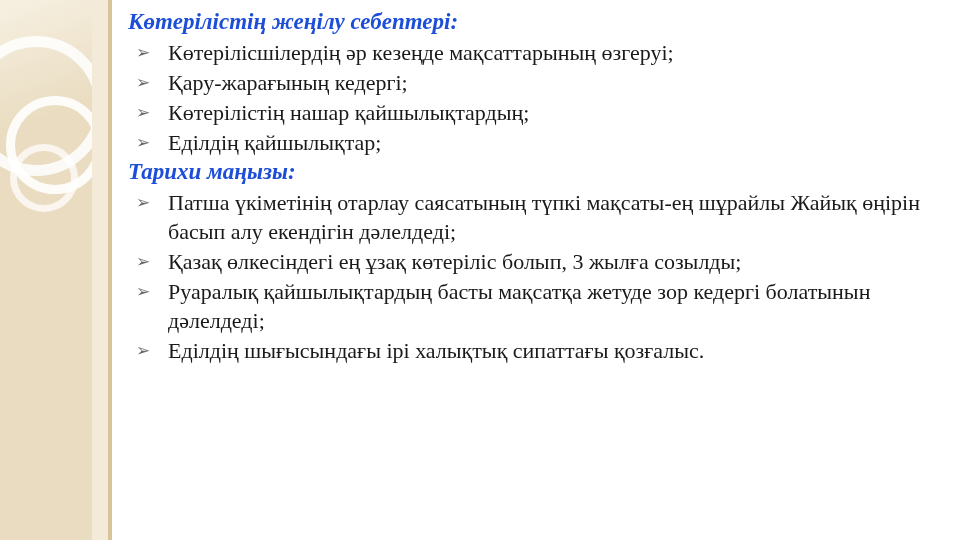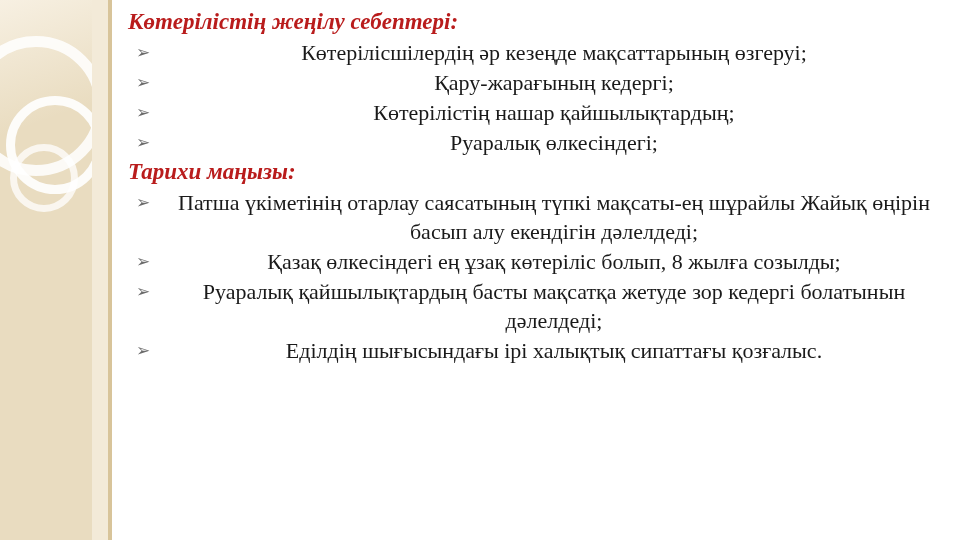--- a/index.html
+++ b/index.html
@@ -87,21 +87,21 @@
     top: 8px;
     width: 812px;
   }
 
   .heading {
     font-family: "Liberation Serif", serif;
     font-style: italic;
     font-weight: bold;
     font-size: 23px;
     line-height: 28px;
-    color: #b91c1c;
+    color: #1d4ed8;
     margin: 0 0 2px 0;
     white-space: nowrap;
   }
   .heading.second {
     margin-top: 0;
   }
 
   ul.bullets {
     list-style: none;
     margin: 0 0 0 0;
@@ -121,21 +121,20 @@
     top: 0;
     width: 22px;
     text-align: left;
     color: #6b6b6b;
     font-family: "DejaVu Sans", sans-serif;
     font-size: 17px;
     line-height: 29px;
   }
   .li-text {
     display: block;
-    text-align: center;
   }
 </style>
 </head>
 <body>
 
 <div class="left-band">
   <div class="corner-fade"></div>
   <div class="ring ring-1"></div>
   <div class="ring ring-2"></div>
   <div class="ring ring-3"></div>
@@ -155,34 +154,34 @@
     <li>
       <span class="marker">➢</span>
       <span class="li-text">Қару-жарағының кедергі;</span>
     </li>
     <li>
       <span class="marker">➢</span>
       <span class="li-text">Көтерілістің нашар қайшылықтардың;</span>
     </li>
     <li>
       <span class="marker">➢</span>
-      <span class="li-text">Руаралық өлкесіндегі;</span>
+      <span class="li-text">Еділдің қайшылықтар;</span>
     </li>
   </ul>
 
   <h2 class="heading second">Тарихи маңызы:</h2>
 
   <ul class="bullets">
     <li>
       <span class="marker">➢</span>
       <span class="li-text">Патша үкіметінің отарлау саясатының түпкі мақсаты-ең шұрайлы Жайық өңірін басып алу екендігін дәлелдеді;</span>
     </li>
     <li>
       <span class="marker">➢</span>
-      <span class="li-text">Қазақ өлкесіндегі ең ұзақ көтеріліс болып, 8 жылға созылды;</span>
+      <span class="li-text">Қазақ өлкесіндегі ең ұзақ көтеріліс болып, 3 жылға созылды;</span>
     </li>
     <li>
       <span class="marker">➢</span>
       <span class="li-text">Руаралық қайшылықтардың басты мақсатқа жетуде зор кедергі болатынын дәлелдеді;</span>
     </li>
     <li>
       <span class="marker">➢</span>
       <span class="li-text">Еділдің шығысындағы ірі халықтық сипаттағы қозғалыс.</span>
     </li>
   </ul>

